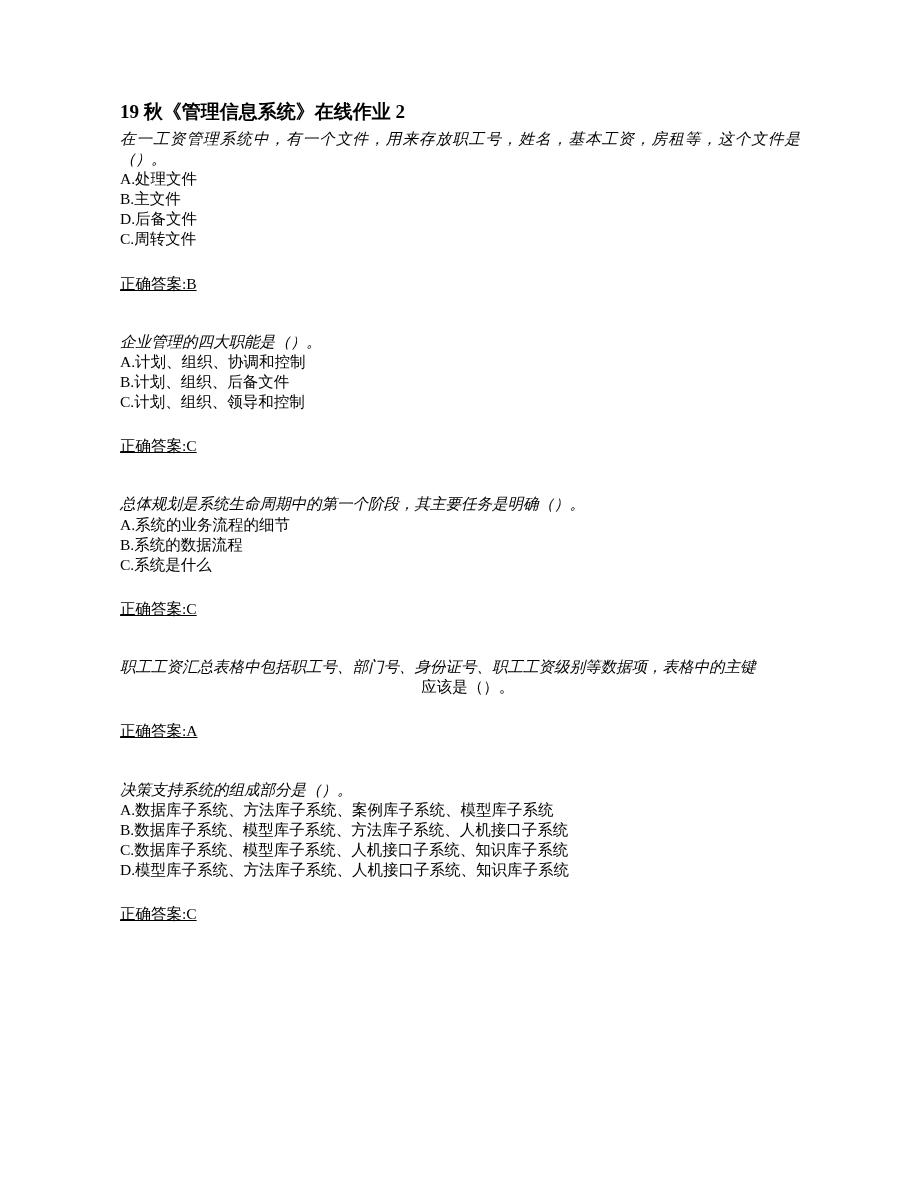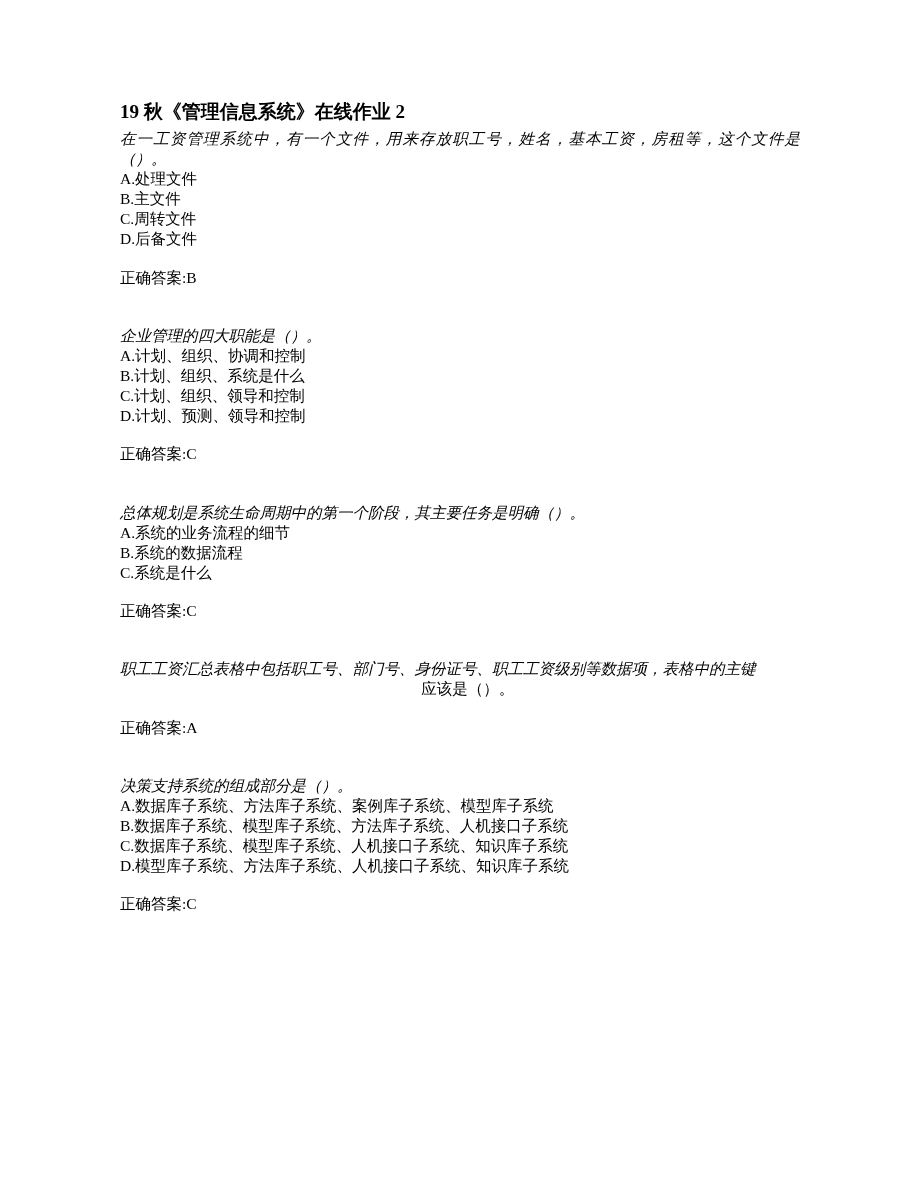--- a/index.html
+++ b/index.html
@@ -33,46 +33,46 @@
     }
     .question-indent {
       text-indent: 1em;
       text-align: center;
     }
     .options {
     }
     .options div {
     }
     .answer {
-      margin-top: 18px;
+      margin-top: 24px;
+      text-decoration: underline;
     }
   </style>
 </head>
 <body>
 
 <div class="title">19 秋《管理信息系统》在线作业 2</div>
 
 <div class="question-block">
   <div class="question-text">在一工资管理系统中，有一个文件，用来存放职工号，姓名，基本工资，房租等，这个文件是（）。</div>
   <div class="options">
     <div>A.处理文件</div>
     <div>B.主文件</div>
+    <div>D.后备文件</div>
     <div>C.周转文件</div>
-    <div>D.后备文件</div>
   </div>
   <div class="answer">正确答案:B</div>
 </div>
 
 <div class="question-block">
   <div class="question-text">企业管理的四大职能是（）。</div>
   <div class="options">
     <div>A.计划、组织、协调和控制</div>
-    <div>B.计划、组织、系统是什么</div>
+    <div>B.计划、组织、后备文件</div>
     <div>C.计划、组织、领导和控制</div>
-    <div>D.计划、预测、领导和控制</div>
   </div>
   <div class="answer">正确答案:C</div>
 </div>
 
 <div class="question-block">
   <div class="question-text">总体规划是系统生命周期中的第一个阶段，其主要任务是明确（）。</div>
   <div class="options">
     <div>A.系统的业务流程的细节</div>
     <div>B.系统的数据流程</div>
     <div>C.系统是什么</div>

